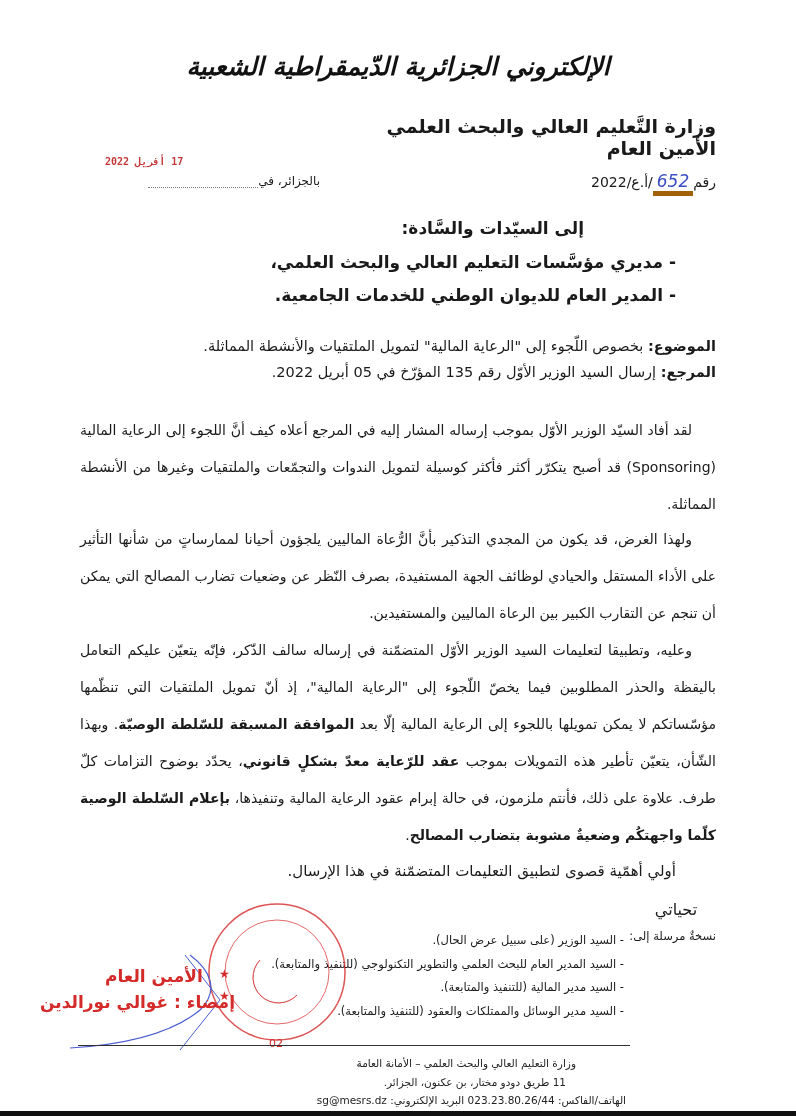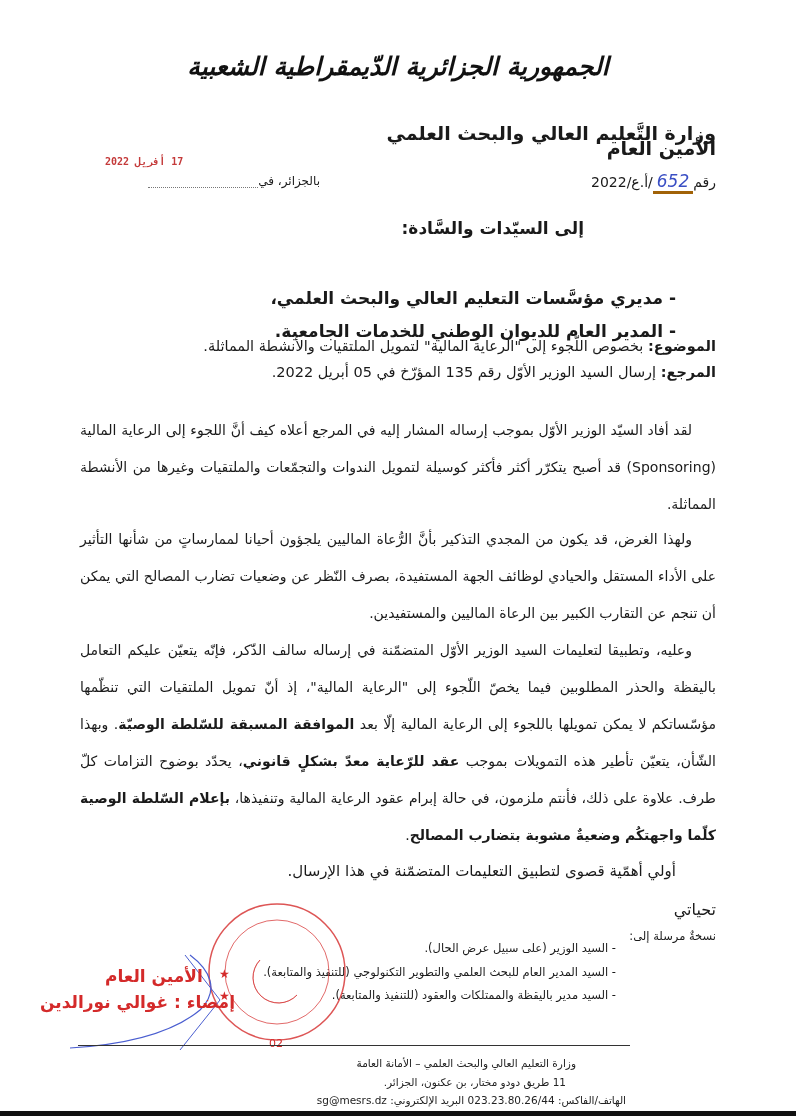--- a/index.html
+++ b/index.html
@@ -8,69 +8,69 @@
     font-family: "DejaVu Sans", sans-serif; color: #1a1a1a;
   }
   .rtl { direction: rtl; unicode-bidi: embed; }
   .abs { position: absolute; }
 
   .republic {
     left: 0; width: 796px; top: 52px; text-align: center;
     font-family: "DejaVu Serif", serif; font-size: 25px; font-weight: bold;
     font-style: italic; letter-spacing: 0px; color: #111;
   }
-  .ministry { right: 80px; top: 122px; font-size: 19px; font-weight: bold; }
+  .ministry { right: 80px; top: 115px; font-size: 19px; font-weight: bold; }
   .secgen { right: 80px; top: 137px; font-size: 19px; font-weight: bold; }
   .ref-line { right: 80px; top: 171px; font-size: 14px; }
-  .ref-num-hand { color: #3a4fc4; font-family: "DejaVu Sans", sans-serif; font-size: 17px; font-style: italic; padding: 0 4px; border-bottom: 3px solid #a16207; }
+  .ref-num-hand { color: #3a4fc4; font-family: "DejaVu Sans", sans-serif; font-size: 17px; font-style: italic; padding: 0 4px; border-bottom: 5px solid #a16207; }
   .date-stamp { left: 105px; top: 156px; color: #c43a3a; font-weight: bold; font-size: 10px; font-family: "DejaVu Sans Mono", monospace; }
   .dots { display: inline-block; width: 110px; border-bottom: 1px dotted #777; margin-left: 4px; vertical-align: bottom; }
 
   .addressee-head { right: 212px; top: 218px; font-size: 17px; font-weight: bold; margin-left: 36px; }
-  .addressee { right: 120px; font-size: 17px; font-weight: bold; margin-top: 36px; }
+  .addressee { right: 120px; font-size: 17px; font-weight: bold; }
   .a1 { top: 252px; }
   .a2 { top: 285px; }
 
   .subject { right: 80px; top: 338px; font-size: 14.5px; }
   .reference { right: 80px; top: 364px; font-size: 14.5px; }
   .lbl { font-weight: bold; }
 
   .para {
     right: 80px; width: 636px; font-size: 14px; line-height: 37px;
     text-align: justify; text-align-last: right; margin-left: 48px;
   }
   .p1 { top: 412px; }
   .p2 { top: 521px; }
   .p3 { top: 632px; }
   .indent { display: inline-block; width: 24px; }
   b.strong { font-weight: bold; }
 
   .closing { right: 120px; top: 862px; font-size: 15px; }
-  .regards { right: 80px; top: 900px; font-size: 16px; width: 80px; text-align: right; }
+  .regards { right: 80px; top: 900px; font-size: 16px; width: 80px; text-align: center; }
   .cc-label { right: 80px; top: 929px; font-size: 11.5px; }
-  .cc-list { right: 172px; top: 929px; font-size: 11.5px; line-height: 23.5px; list-style: none; margin: 8px; padding: 0; }
+  .cc-list { right: 172px; top: 929px; font-size: 11.5px; line-height: 23.5px; list-style: none; margin: 0; padding: 0; }
 
   .stamp {
     left: 205px; top: 900px; width: 145px; height: 150px;
   }
   .sig-title { left: 105px; top: 966px; color: #d42a2a; font-size: 17px; font-weight: bold; }
   .sig-name { left: 40px; top: 992px; color: #d42a2a; font-size: 17px; font-weight: bold; }
   .signature { left: 60px; top: 950px; width: 200px; height: 100px; }
 
   .footer-rule { left: 78px; width: 552px; top: 1045px; height: 0; border-top: 1px solid #333; }
   .footer { left: 0; width: 796px; font-size: 10.5px; color: #222; }
   .f1 { top: 1057px; right: 220px; left: auto; width: auto; }
   .f2 { top: 1076px; right: 230px; left: auto; width: auto; }
   .f3 { top: 1094px; right: 170px; left: auto; width: auto; }
   .black-bar { left: 0; width: 796px; top: 1111px; height: 5px; background: #111; }
 </style>
 </head>
 <body>
 
-<div class="abs republic rtl">الجمهورية الجزائرية الدّيمقراطية الشعبية</div>
+<div class="abs republic rtl">الإلكتروني الجزائرية الدّيمقراطية الشعبية</div>
 
 <div class="abs ministry rtl">وزارة التَّعليم العالي والبحث العلمي</div>
 <div class="abs secgen rtl">الأمين العام</div>
 
 <div class="abs ref-line rtl">
   <span>رقم</span><span class="ref-num-hand">652</span><span>/أ.ع/2022</span>
 </div>
 
 <div class="abs date-stamp rtl">17 أفريل 2022</div>
 <div class="abs rtl" style="left:105px; top:174px; width:215px; font-size:12px;">
@@ -98,21 +98,22 @@
   <span class="indent"></span><span>وعليه، وتطبيقا لتعليمات السيد الوزير الأوّل المتضمّنة في إرساله سالف الذّكر، فإنّه يتعيّن عليكم التعامل باليقظة والحذر المطلوبين فيما يخصّ اللّجوء إلى "الرعاية المالية"، إذ أنّ تمويل الملتقيات التي تنظّمها مؤسّساتكم لا يمكن تمويلها باللجوء إلى الرعاية المالية إلّا بعد </span><b class="strong">الموافقة المسبقة للسّلطة الوصيّة</b><span>. وبهذا الشّأن، يتعيّن تأطير هذه التمويلات بموجب </span><b class="strong">عقد للرّعاية معدّ بشكلٍ قانوني</b><span>، يحدّد بوضوح التزامات كلّ طرف. علاوة على ذلك، فأنتم ملزمون، في حالة إبرام عقود الرعاية المالية وتنفيذها، </span><b class="strong">بإعلام السّلطة الوصية كلّما واجهتكُم وضعيةٌ مشوبة بتضارب المصالح</b><span>.</span>
 </div>
 
 <div class="abs closing rtl">أولي أهمّية قصوى لتطبيق التعليمات المتضمّنة في هذا الإرسال.</div>
 <div class="abs regards rtl">تحياتي</div>
 
 <div class="abs cc-label rtl">نسخةٌ مرسلة إلى:</div>
 <ul class="abs cc-list rtl">
   <li>- السيد الوزير (على سبيل عرض الحال).</li>
   <li>- السيد المدير العام للبحث العلمي والتطوير التكنولوجي (للتنفيذ والمتابعة).</li>
-  <li>- السيد مدير باليقظة والممتلكات والعقود (للتنفيذ والمتابعة).</li>
+  <li>- السيد مدير المالية (للتنفيذ والمتابعة).</li>
+  <li>- السيد مدير الوسائل والممتلكات والعقود (للتنفيذ والمتابعة).</li>
 </ul>
 
 <svg class="abs stamp" viewBox="0 0 145 150">
   <circle cx="72" cy="72" r="68" fill="none" stroke="#d42a2a" stroke-width="1.5" opacity="0.8"></circle>
   <circle cx="72" cy="72" r="52" fill="none" stroke="#d42a2a" stroke-width="1" opacity="0.7"></circle>
   <path d="M55 60 A22 22 0 1 0 92 95 A18 18 0 1 1 55 60 Z" fill="none" stroke="#d42a2a" stroke-width="1" opacity="0.6"></path>
   <text x="14" y="78" fill="#d42a2a" font-size="12">★</text>
   <text x="14" y="100" fill="#d42a2a" font-size="12">★</text>
   <text x="64" y="147" fill="#d42a2a" font-size="11" font-family="DejaVu Sans, sans-serif">02</text>
 </svg>

